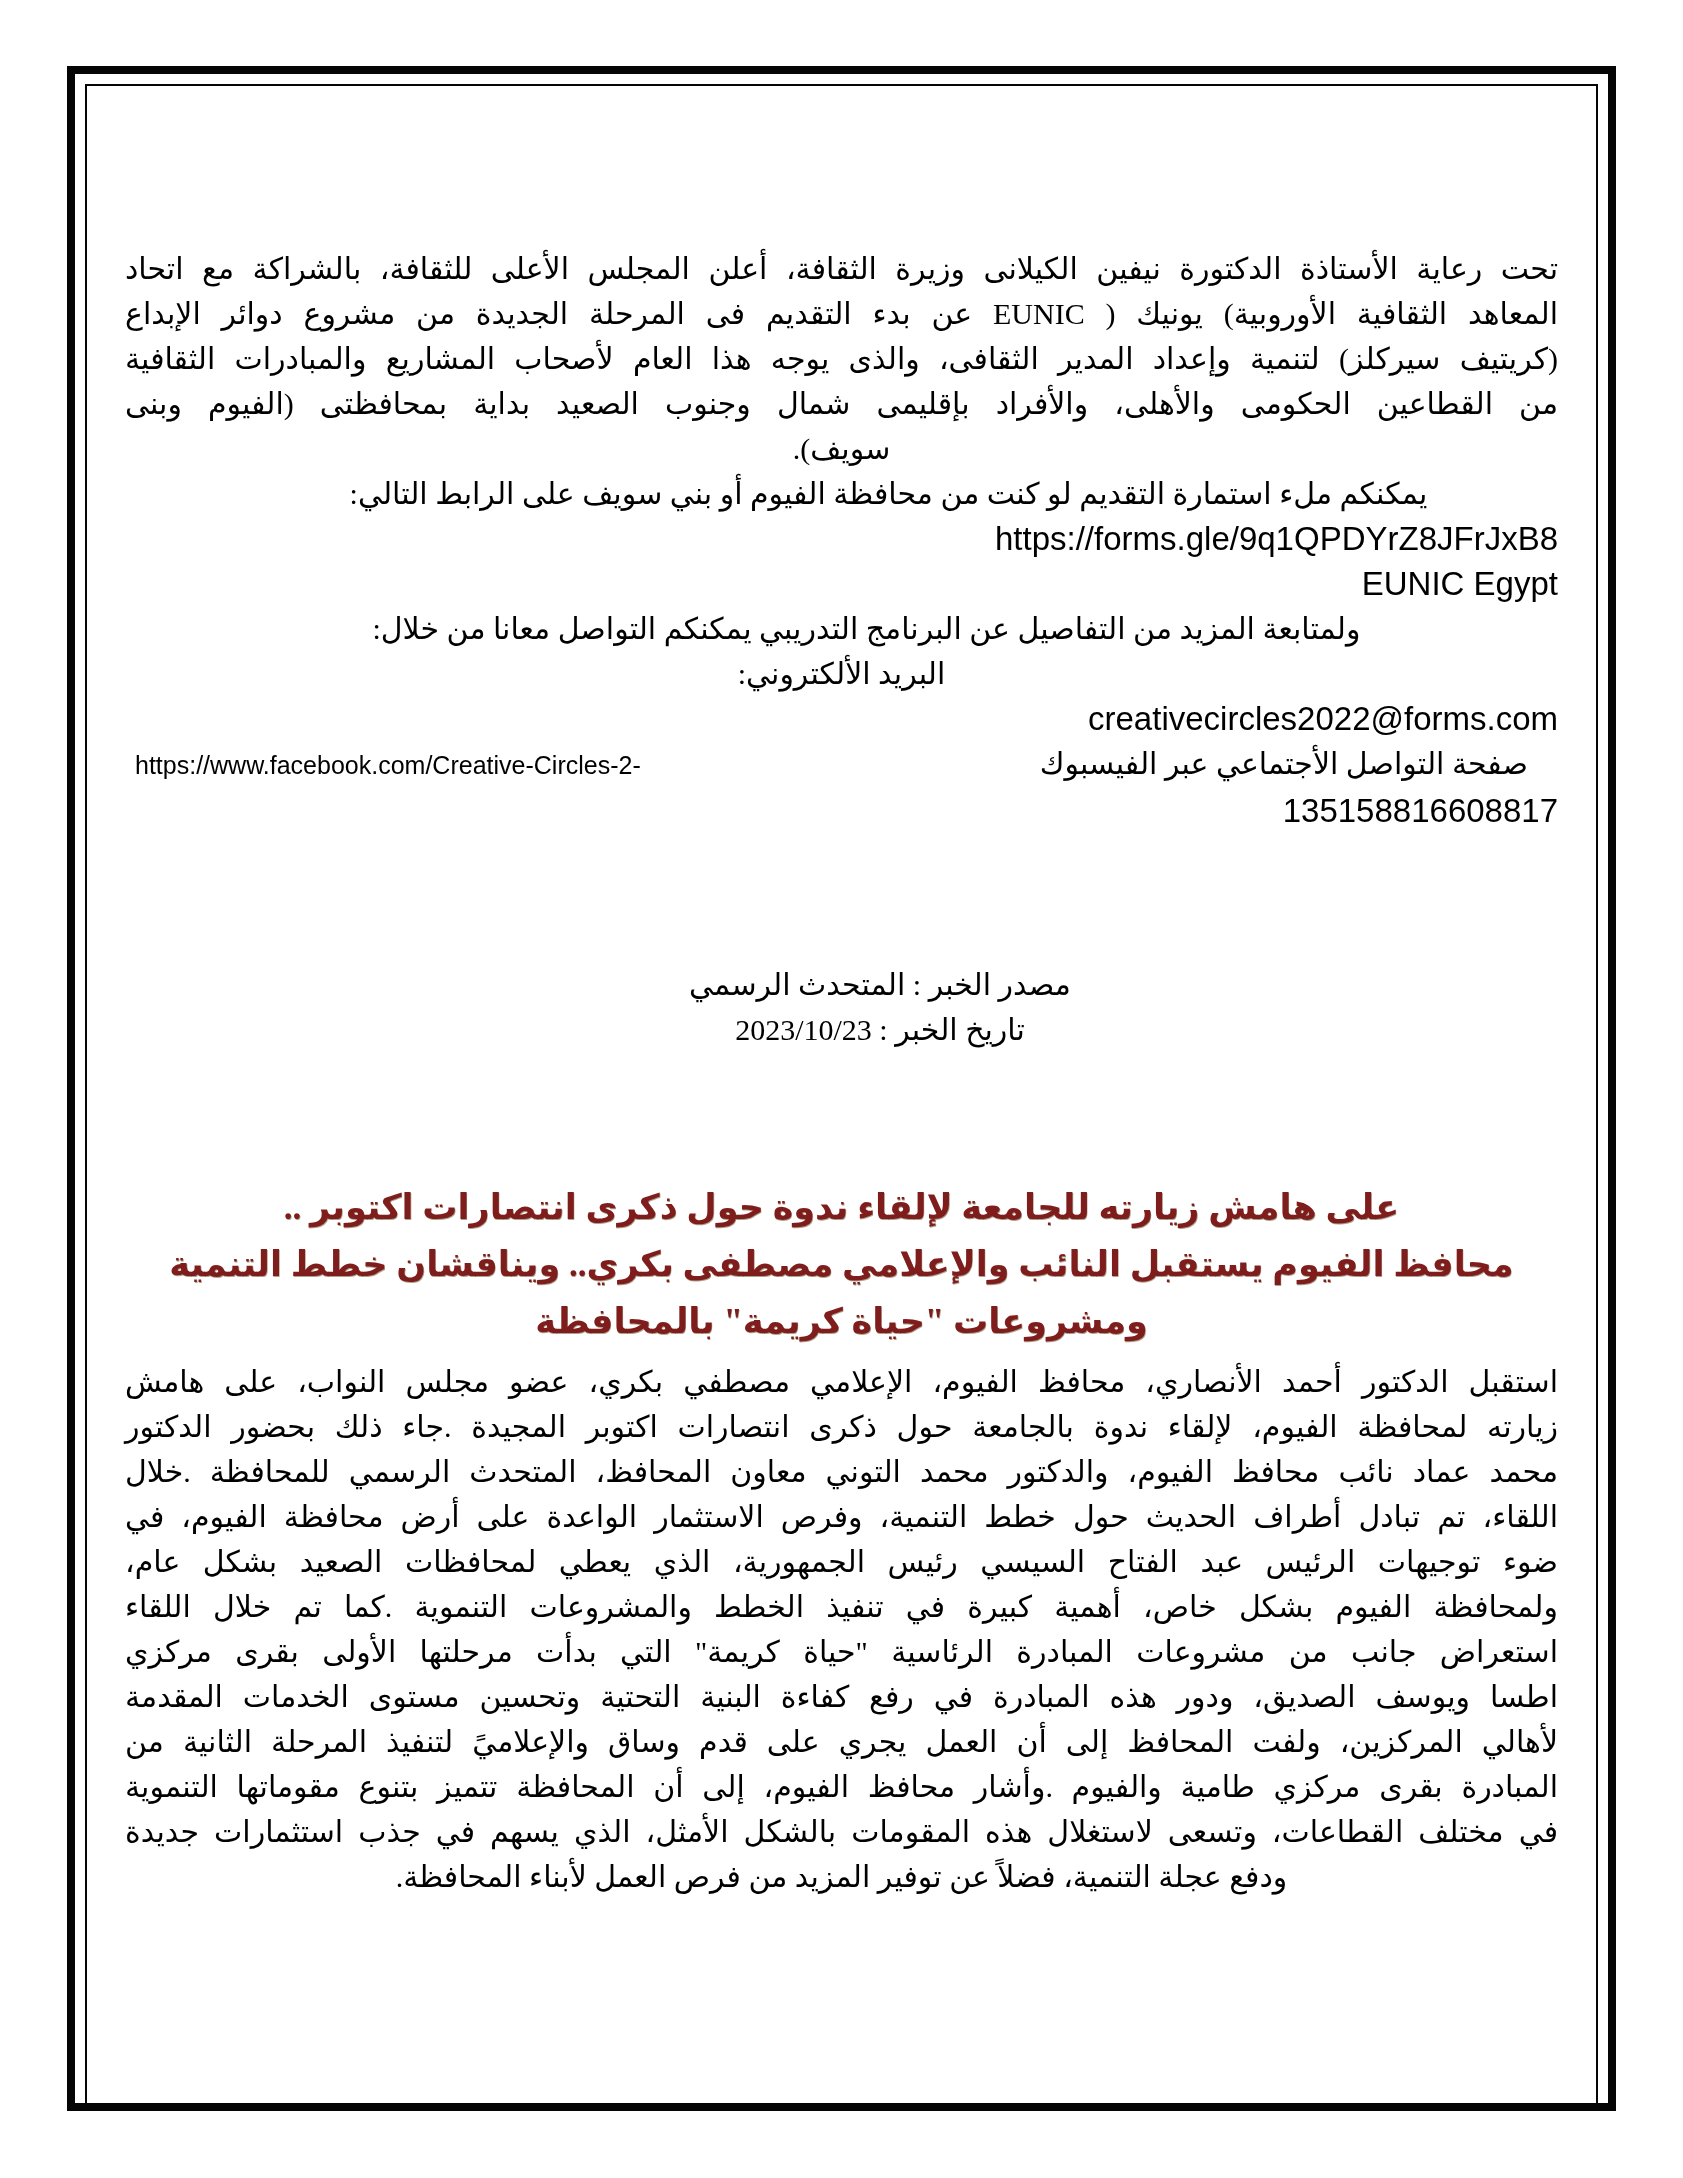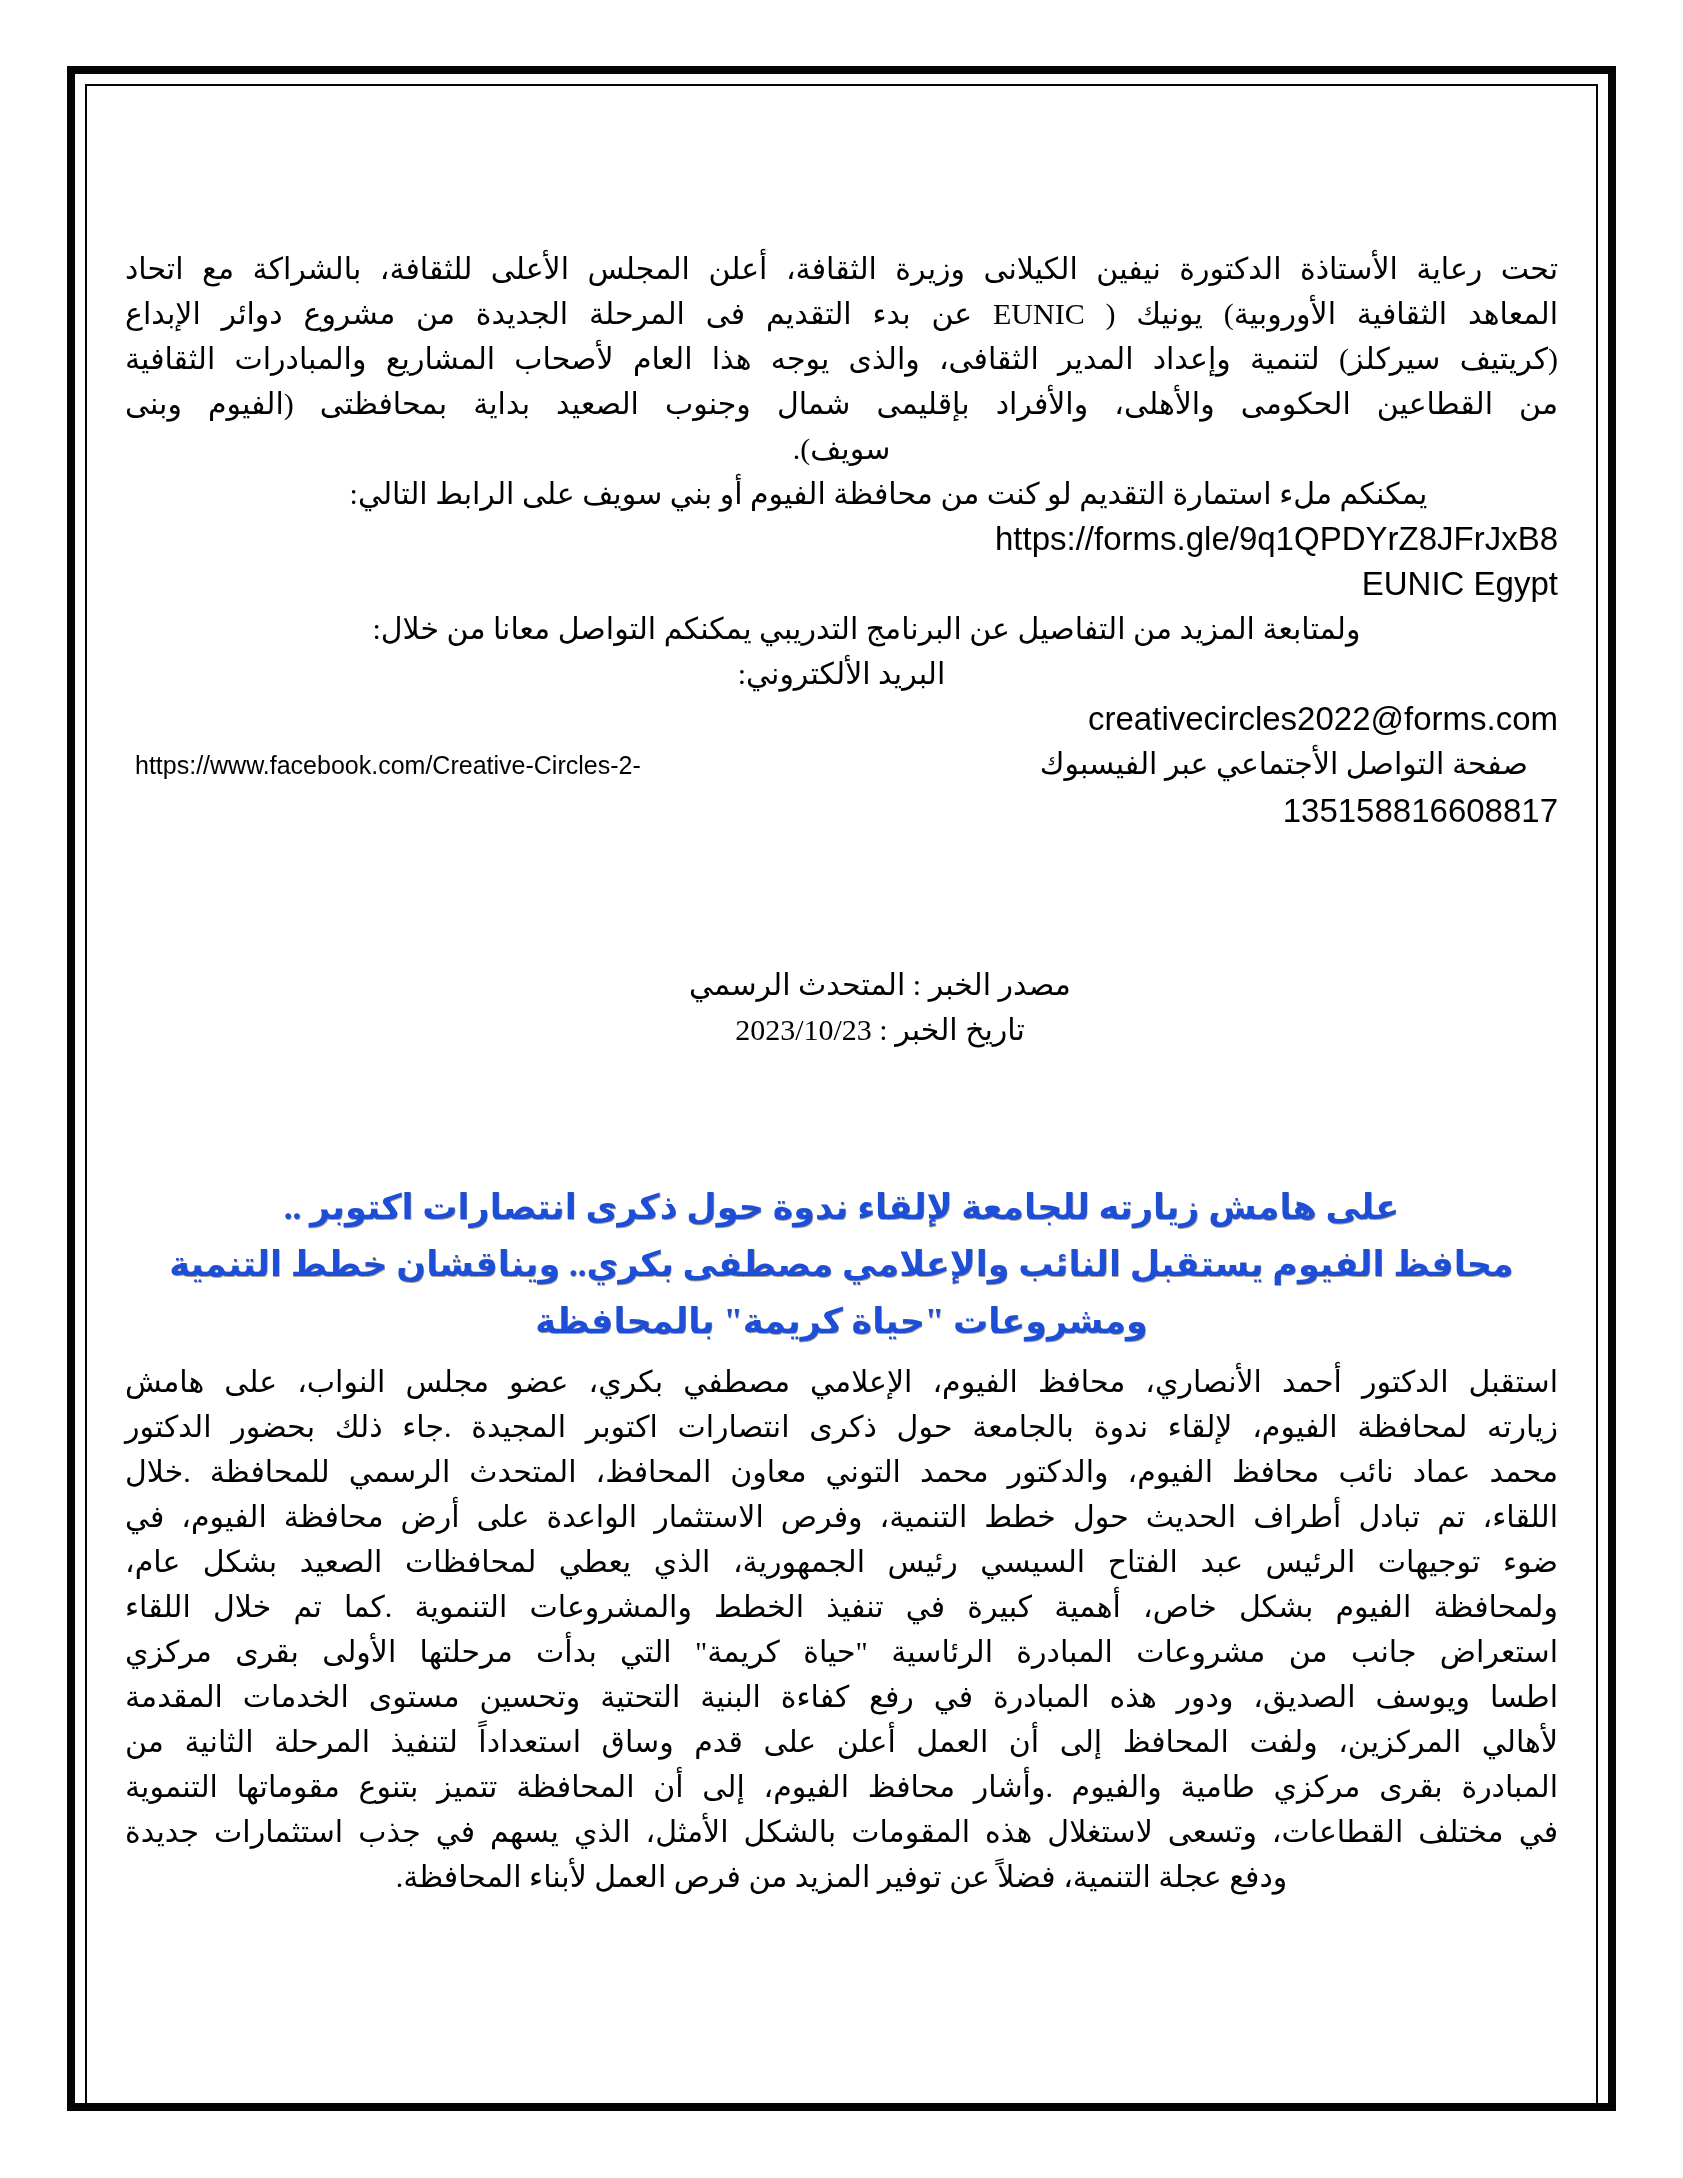--- a/index.html
+++ b/index.html
@@ -97,39 +97,39 @@
             <span class="lbl">صفحة التواصل الأجتماعي عبر الفيسبوك</span>
           </div>
           <div class="line lat ind130">135158816608817</div>
         </div>
 
         <div class="meta-block">
           <div class="line ind78">مصدر الخبر : المتحدث الرسمي</div>
           <div class="line ind78">تاريخ الخبر : 2023/10/23</div>
         </div>
 
-        <div class="headline" style="color: #1d4ed8;">
+        <div class="headline" style="color: #7f1d1d;">
           <div>
               <div class="line">على هامش زيارته للجامعة لإلقاء ندوة حول ذكرى انتصارات اكتوبر ..</div>
               <div class="line">محافظ الفيوم يستقبل النائب والإعلامي مصطفى بكري.. ويناقشان خطط التنمية</div>
               <div class="line">ومشروعات "حياة كريمة" بالمحافظة</div>
             </div>
         </div>
 
         <div class="body-para">
           <div>
               <div class="line j">استقبل الدكتور أحمد الأنصاري، محافظ الفيوم، الإعلامي مصطفي بكري، عضو مجلس النواب، على هامش</div>
               <div class="line j">زيارته لمحافظة الفيوم، لإلقاء ندوة بالجامعة حول ذكرى انتصارات اكتوبر المجيدة .جاء ذلك بحضور الدكتور</div>
               <div class="line j">محمد عماد نائب محافظ الفيوم، والدكتور محمد التوني معاون المحافظ، المتحدث الرسمي للمحافظة .خلال</div>
               <div class="line j">اللقاء، تم تبادل أطراف الحديث حول خطط التنمية، وفرص الاستثمار الواعدة على أرض محافظة الفيوم، في</div>
               <div class="line j">ضوء توجيهات الرئيس عبد الفتاح السيسي رئيس الجمهورية، الذي يعطي لمحافظات الصعيد بشكل عام،</div>
               <div class="line j">ولمحافظة الفيوم بشكل خاص، أهمية كبيرة في تنفيذ الخطط والمشروعات التنموية .كما تم خلال اللقاء</div>
               <div class="line j">استعراض جانب من مشروعات المبادرة الرئاسية "حياة كريمة" التي بدأت مرحلتها الأولى بقرى مركزي</div>
               <div class="line j">اطسا ويوسف الصديق، ودور هذه المبادرة في رفع كفاءة البنية التحتية وتحسين مستوى الخدمات المقدمة</div>
-              <div class="line j">لأهالي المركزين، ولفت المحافظ إلى أن العمل أعلن على قدم وساق استعداداً لتنفيذ المرحلة الثانية من</div>
+              <div class="line j">لأهالي المركزين، ولفت المحافظ إلى أن العمل يجري على قدم وساق والإعلاميً لتنفيذ المرحلة الثانية من</div>
               <div class="line j">المبادرة بقرى مركزي طامية والفيوم .وأشار محافظ الفيوم، إلى أن المحافظة تتميز بتنوع مقوماتها التنموية</div>
               <div class="line j">في مختلف القطاعات، وتسعى لاستغلال هذه المقومات بالشكل الأمثل، الذي يسهم في جذب استثمارات جديدة</div>
               <div class="line">ودفع عجلة التنمية، فضلاً عن توفير المزيد من فرص العمل لأبناء المحافظة.</div>
             </div>
         </div>
 
       </div>
     </div>
   </div>
 </div>

